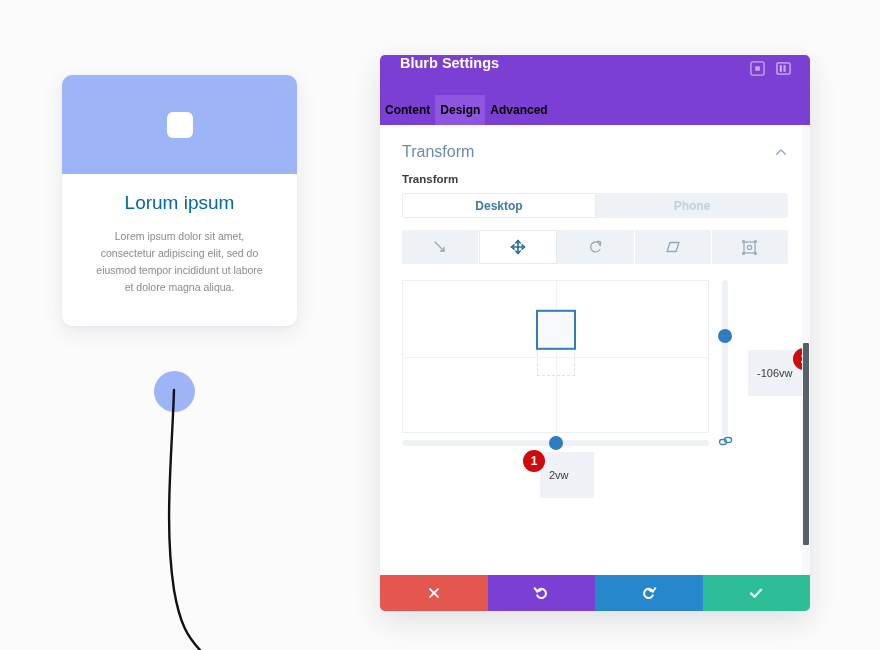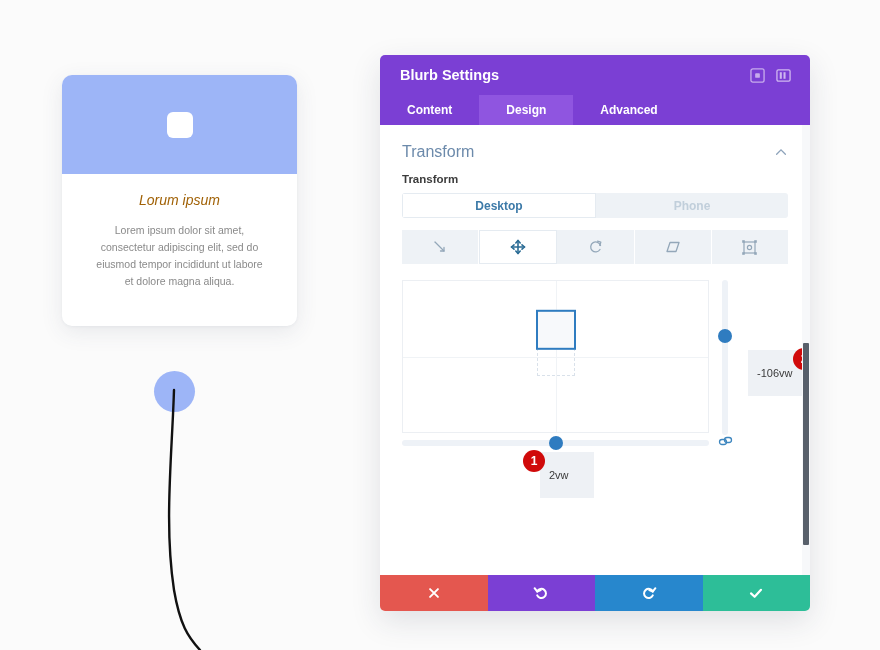--- a/index.html
+++ b/index.html
@@ -42,25 +42,24 @@
     transform: translate(-50%,-50%);
     width: 26px; height: 26px;
     background: #ffffff;
     border-radius: 6px;
   }
   #blurb-body {
     padding: 18px 22px 20px 22px;
     text-align: center;
   }
   #blurb-title {
-    font-size: 14px;
-    color: #a16207;
+    font-size: 19px;
+    color: #0369a1;
     margin: 0 0 14px 0;
     font-weight: 400;
-    font-style: italic;
   }
   #blurb-text {
     font-size: 10.5px;
     line-height: 17px;
     color: #8a8a8a;
     margin: 8px;
   }
   #preview-dot {
     position: absolute;
     left: 154px; top: 371px;
@@ -83,21 +82,21 @@
     border-radius: 5px;
     box-shadow: 0 10px 30px rgba(40,45,70,0.13);
     overflow: hidden;
     display: flex;
     flex-direction: column;
   }
   #modal-titlebar {
     height: 40px;
     background: #7b3fd4;
     display: flex;
-    align-items: center;
+    align-items: flex-start;
     padding: 0 14px 0 20px;
     flex: none;
   }
   #modal-title {
     color: #ffffff;
     font-size: 14.5px;
     font-weight: bold;
     flex: 1;
   }
   .titlebar-icon {
@@ -108,25 +107,25 @@
     opacity: 0.82;
     cursor: pointer;
   }
   #modal-tabs {
     height: 30px;
     background: #7b3fd4;
     display: flex;
     flex: none;
   }
   .modal-tab {
-    padding: 0 27px;
+    padding: 0 5px;
     height: 100%;
     display: flex;
     align-items: center;
-    color: #ffffff;
+    color: #000000;
     font-size: 12px;
     font-weight: bold;
     cursor: pointer;
   }
   .modal-tab.active { background: #8f55e0; }
 
   #modal-scroll {
     flex: 1;
     background: #ffffff;
     position: relative;

